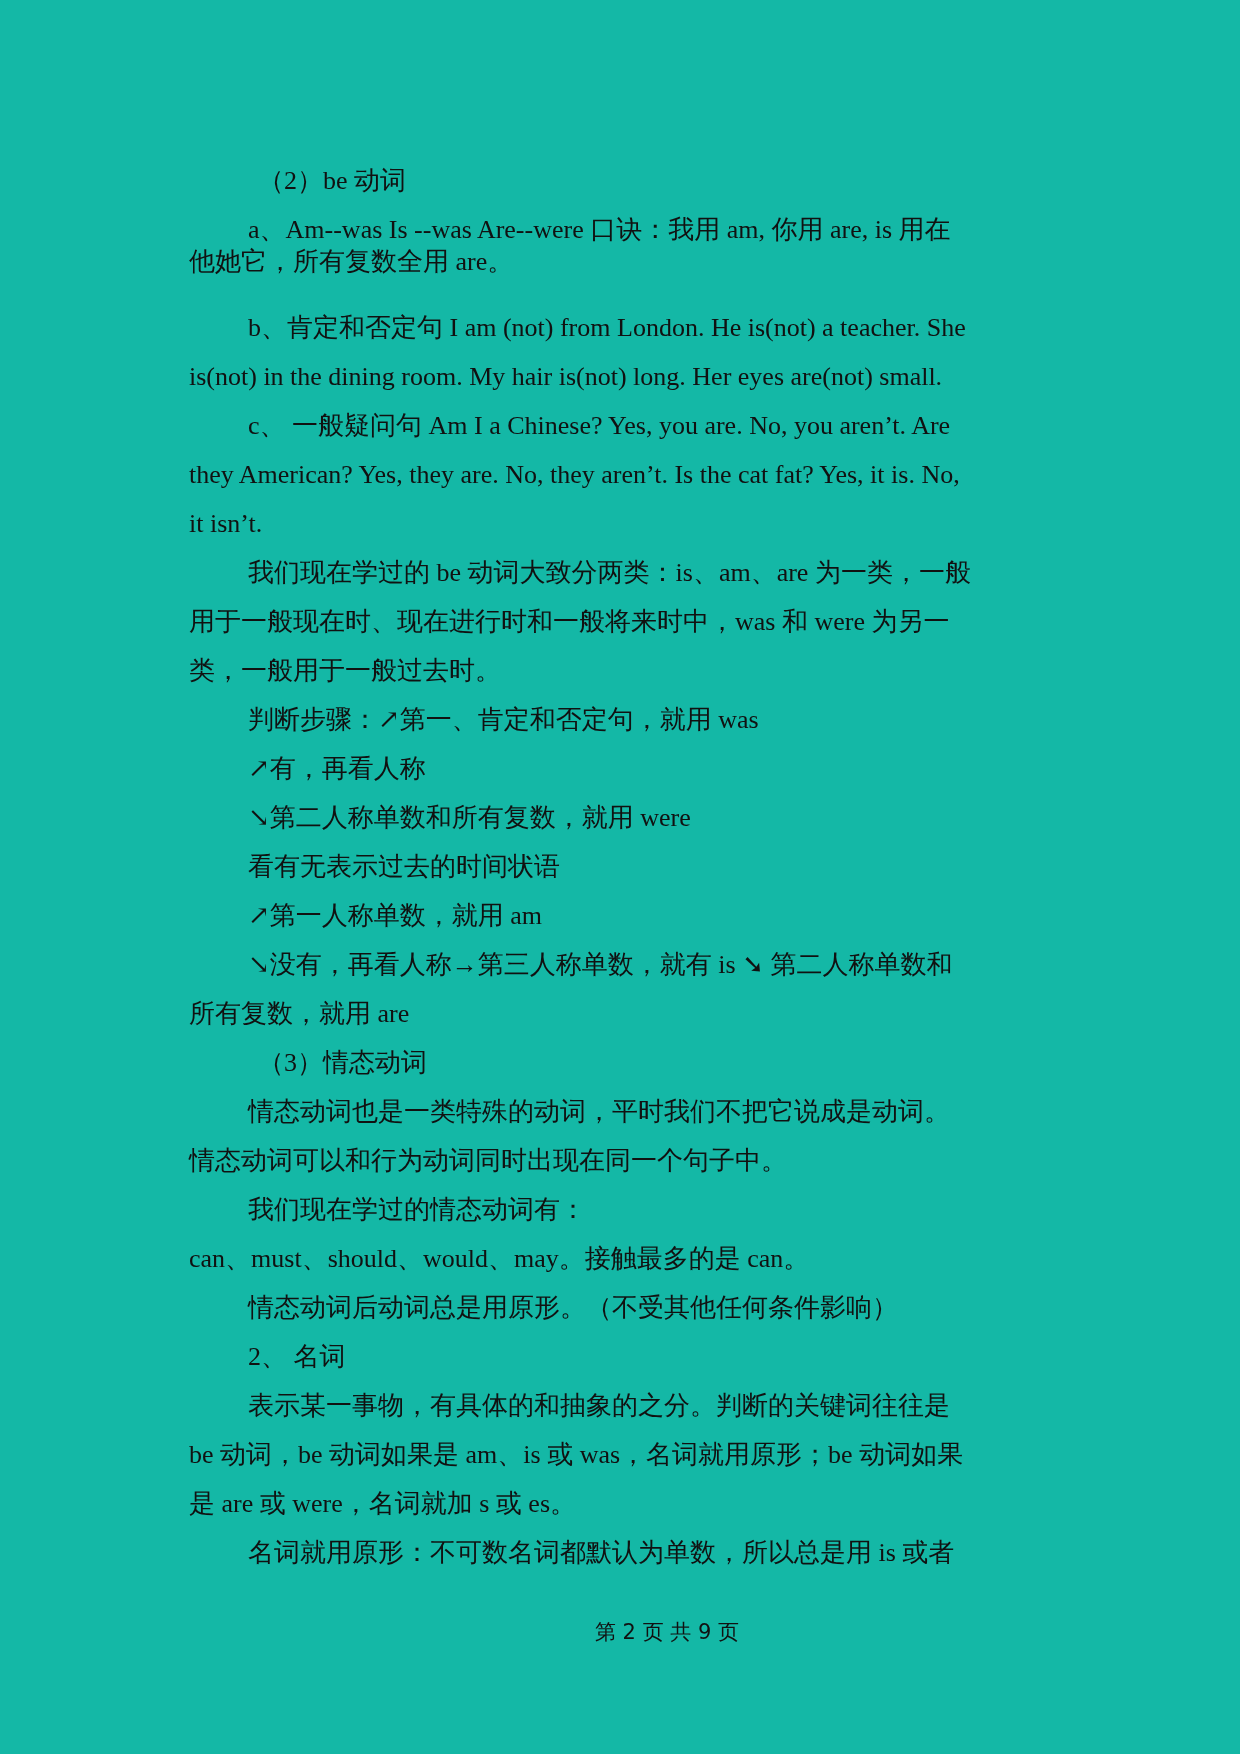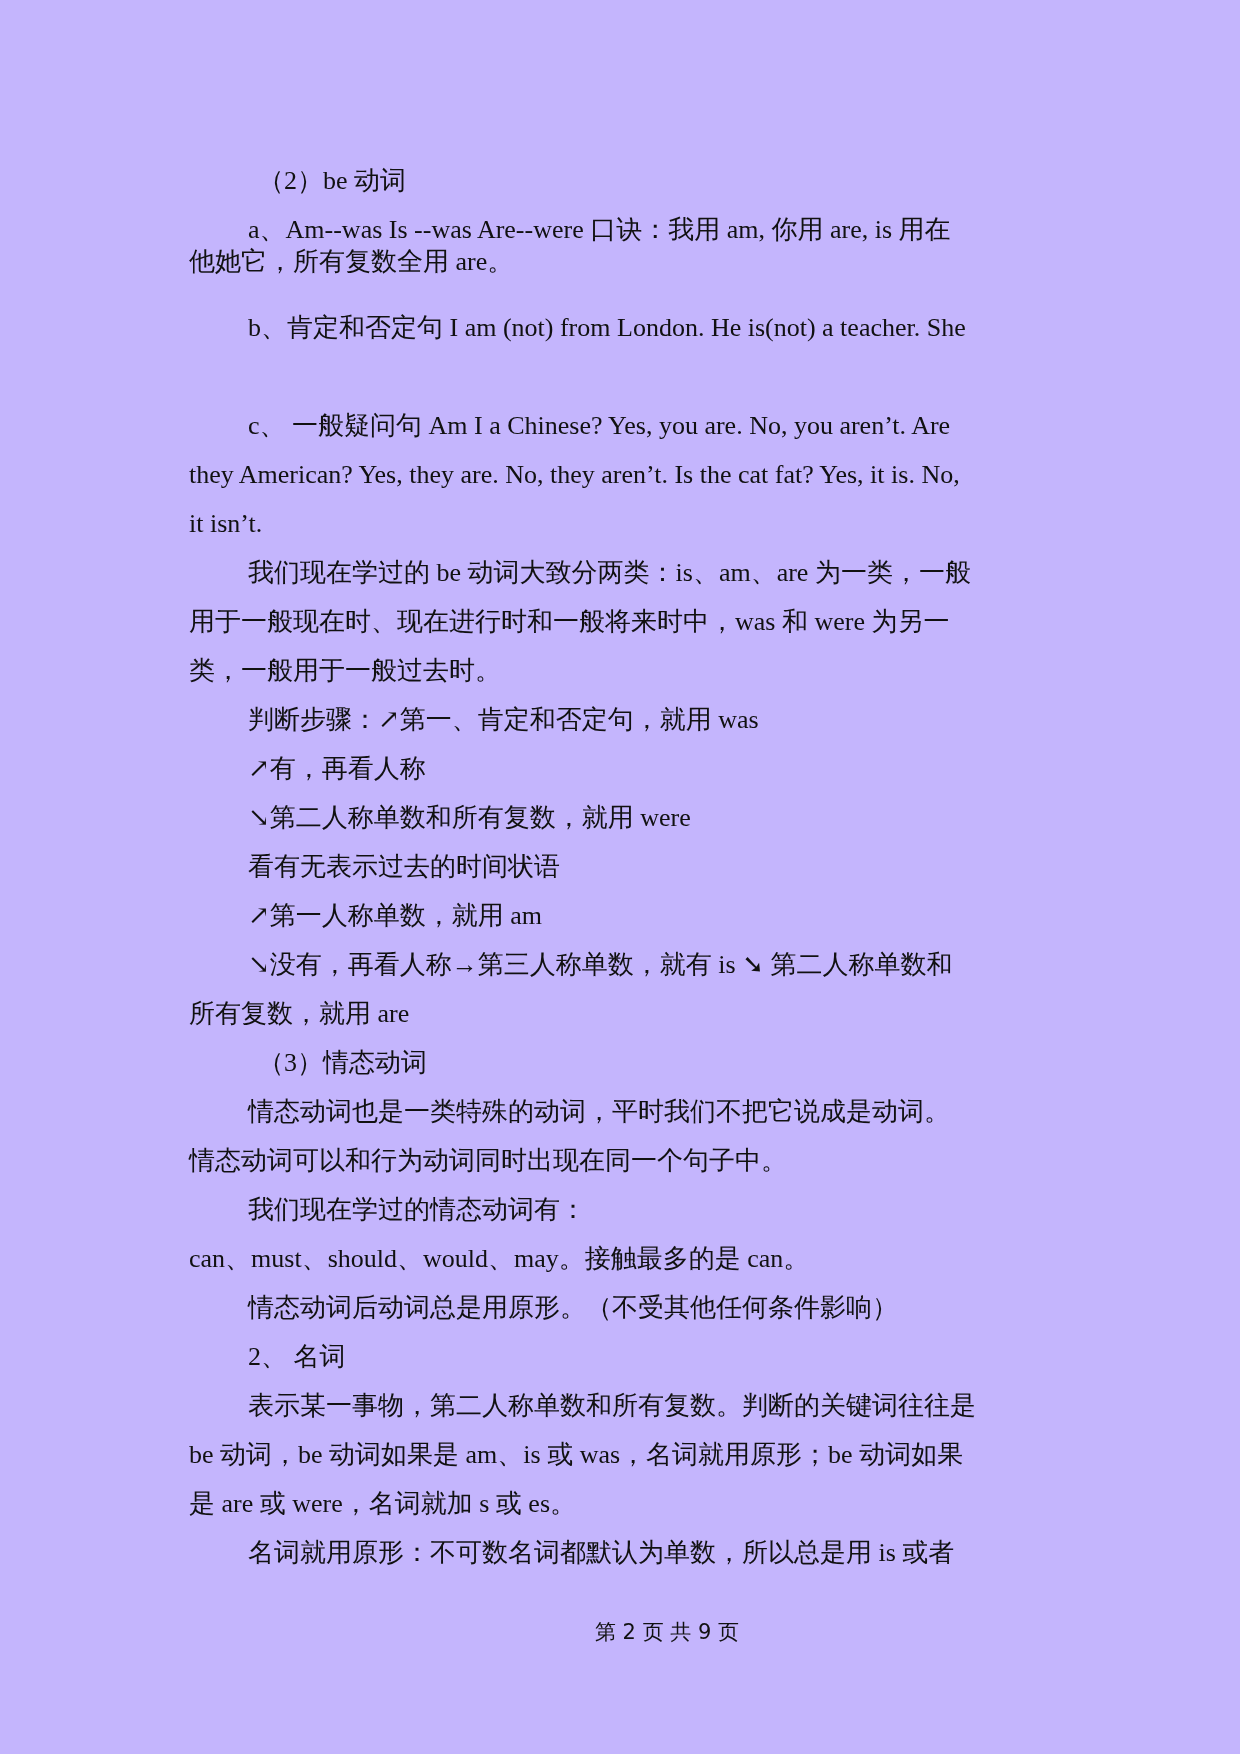--- a/index.html
+++ b/index.html
@@ -1,52 +1,53 @@
 <!DOCTYPE html>
 <html><head>
 <meta charset="utf-8">
 <style>
   html, body { margin: 0; padding: 0; background: #ffffff; }
   body { width: 1240px; height: 1754px; position: relative; overflow: hidden;
          font-family: "Liberation Serif", "DejaVu Serif", serif; color: #111111; }
-  .page { position: absolute; left: 0; top: 0; width: 1240px; height: 1754px; background: #c4b5fd; text-decoration: underline; }
+  .page { position: absolute; left: 0; top: 0; width: 1240px; height: 1754px; background: #14b8a6; text-decoration: underline; }
   .line { position: absolute; left: 189px; width: 870px; height: 49px; line-height: 49px;
           font-size: 26px; white-space: nowrap; letter-spacing: 0px; }
   .indent { left: 248px; }
   .indent-head { left: 258px; }
   .footer { position: absolute; left: 0; width: 1240px; top: 1616px; text-align: center;
             font-size: 21px; line-height: 32px; font-family: "DejaVu Sans", "Liberation Sans", sans-serif; margin-left: 47px; }
 </style>
 </head>
 <body>
 
 <div class="page">
   <div class="line indent-head" style="top:156px">（2）be 动词</div>
   <div class="line indent" style="top:205px">a、Am--was Is --was Are--were 口诀：我用 am, 你用 are, is 用在</div>
   <div class="line" style="top:237px">他她它，所有复数全用 are。</div>
   <div class="line indent" style="top:303px">b、肯定和否定句 I am (not) from London. He is(not) a teacher. She</div>
+  <div class="line" style="top:352px">is(not) in the dining room. My hair is(not) long. Her eyes are(not) small.</div>
   <div class="line indent" style="top:401px">c、 一般疑问句 Am I a Chinese? Yes, you are. No, you aren’t. Are</div>
   <div class="line" style="top:450px">they American? Yes, they are. No, they aren’t. Is the cat fat? Yes, it is. No,</div>
   <div class="line" style="top:499px">it isn’t.</div>
   <div class="line indent" style="top:548px">我们现在学过的 be 动词大致分两类：is、am、are 为一类，一般</div>
   <div class="line" style="top:597px">用于一般现在时、现在进行时和一般将来时中，was 和 were 为另一</div>
   <div class="line" style="top:646px">类，一般用于一般过去时。</div>
   <div class="line indent" style="top:695px">判断步骤：↗第一、肯定和否定句，就用 was</div>
   <div class="line indent" style="top:744px">↗有，再看人称</div>
   <div class="line indent" style="top:793px">↘第二人称单数和所有复数，就用 were</div>
   <div class="line indent" style="top:842px">看有无表示过去的时间状语</div>
   <div class="line indent" style="top:891px">↗第一人称单数，就用 am</div>
   <div class="line" style="top:989px">所有复数，就用 are</div>
   <div class="line indent" style="top:940px">↘没有，再看人称→第三人称单数，就有 is ➘ 第二人称单数和</div>
   <div class="line indent-head" style="top:1038px">（3）情态动词</div>
   <div class="line indent" style="top:1087px">情态动词也是一类特殊的动词，平时我们不把它说成是动词。</div>
   <div class="line" style="top:1136px">情态动词可以和行为动词同时出现在同一个句子中。</div>
   <div class="line indent" style="top:1185px">我们现在学过的情态动词有：</div>
   <div class="line" style="top:1234px">can、must、should、would、may。接触最多的是 can。</div>
   <div class="line indent" style="top:1283px">情态动词后动词总是用原形。（不受其他任何条件影响）</div>
   <div class="line indent" style="top:1332px">2、 名词</div>
-  <div class="line indent" style="top:1381px">表示某一事物，第二人称单数和所有复数。判断的关键词往往是</div>
+  <div class="line indent" style="top:1381px">表示某一事物，有具体的和抽象的之分。判断的关键词往往是</div>
   <div class="line" style="top:1430px">be 动词，be 动词如果是 am、is 或 was，名词就用原形；be 动词如果</div>
   <div class="line" style="top:1479px">是 are 或 were，名词就加 s 或 es。</div>
   <div class="line indent" style="top:1528px">名词就用原形：不可数名词都默认为单数，所以总是用 is 或者</div>
 
   <div class="footer">第 2 页 共 9 页</div>
 </div>
 
 </body></html>

